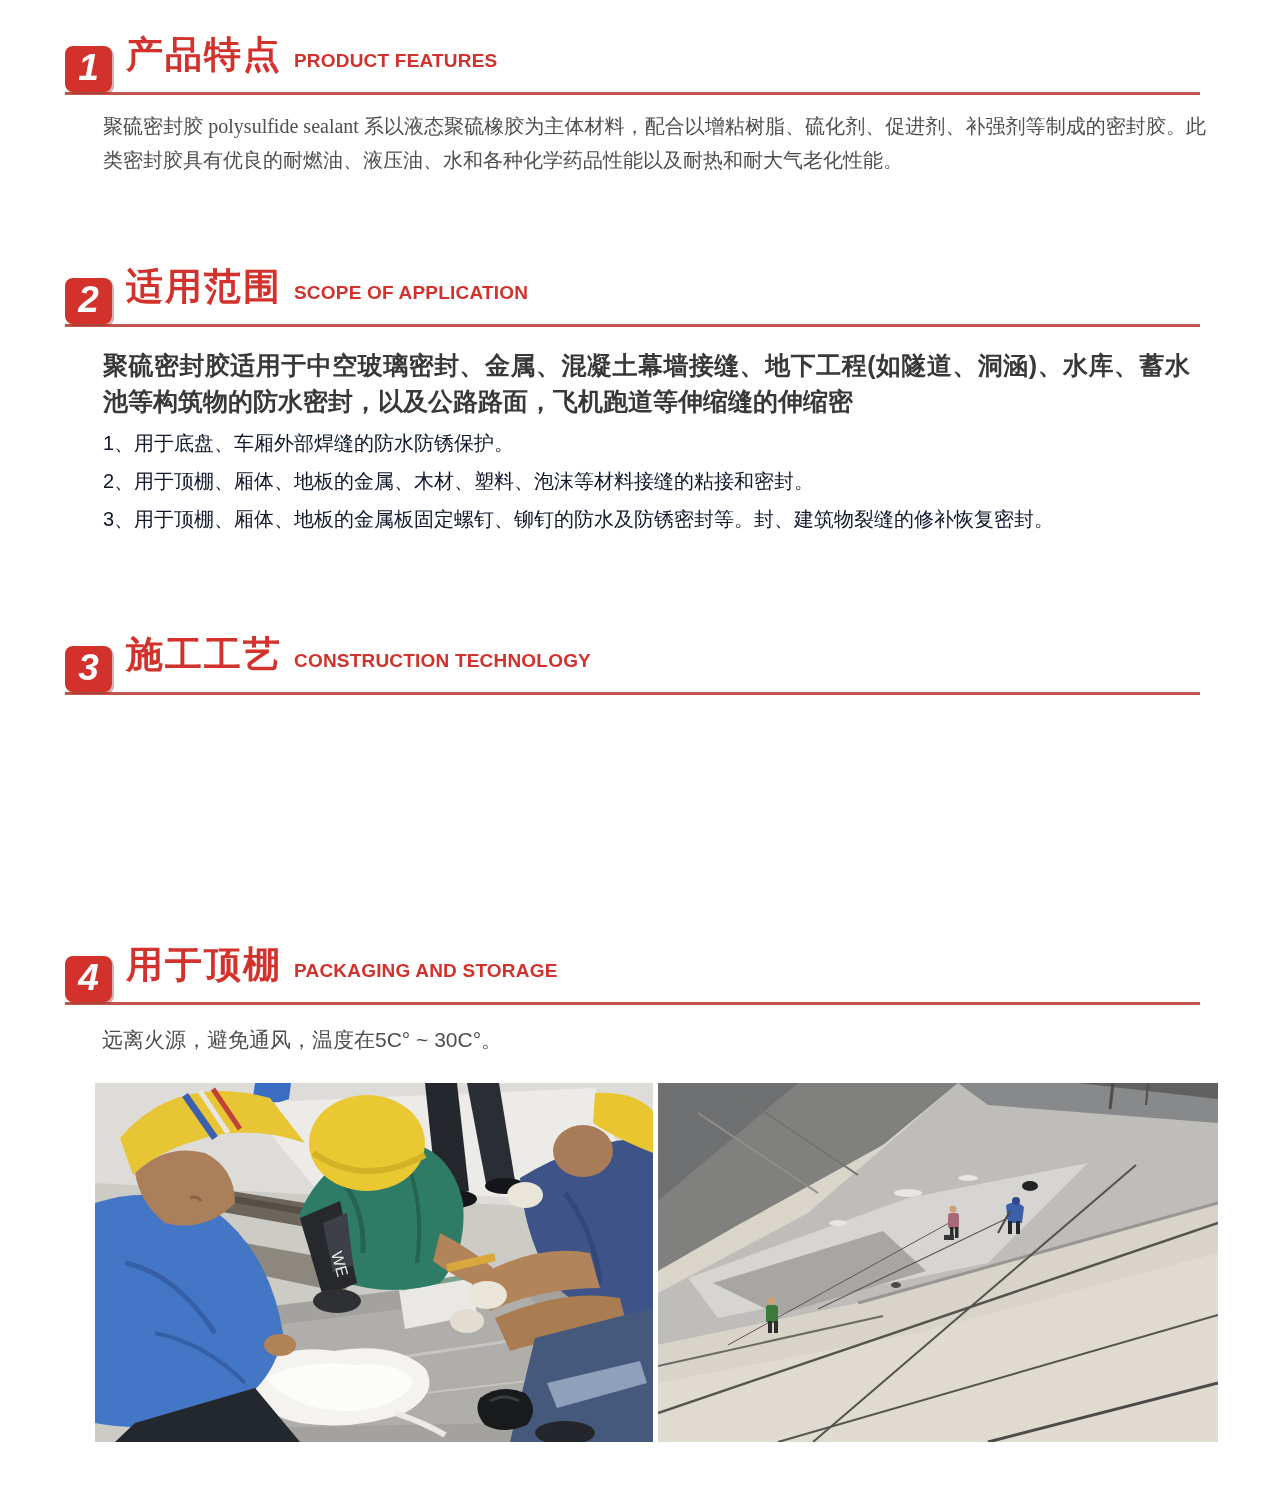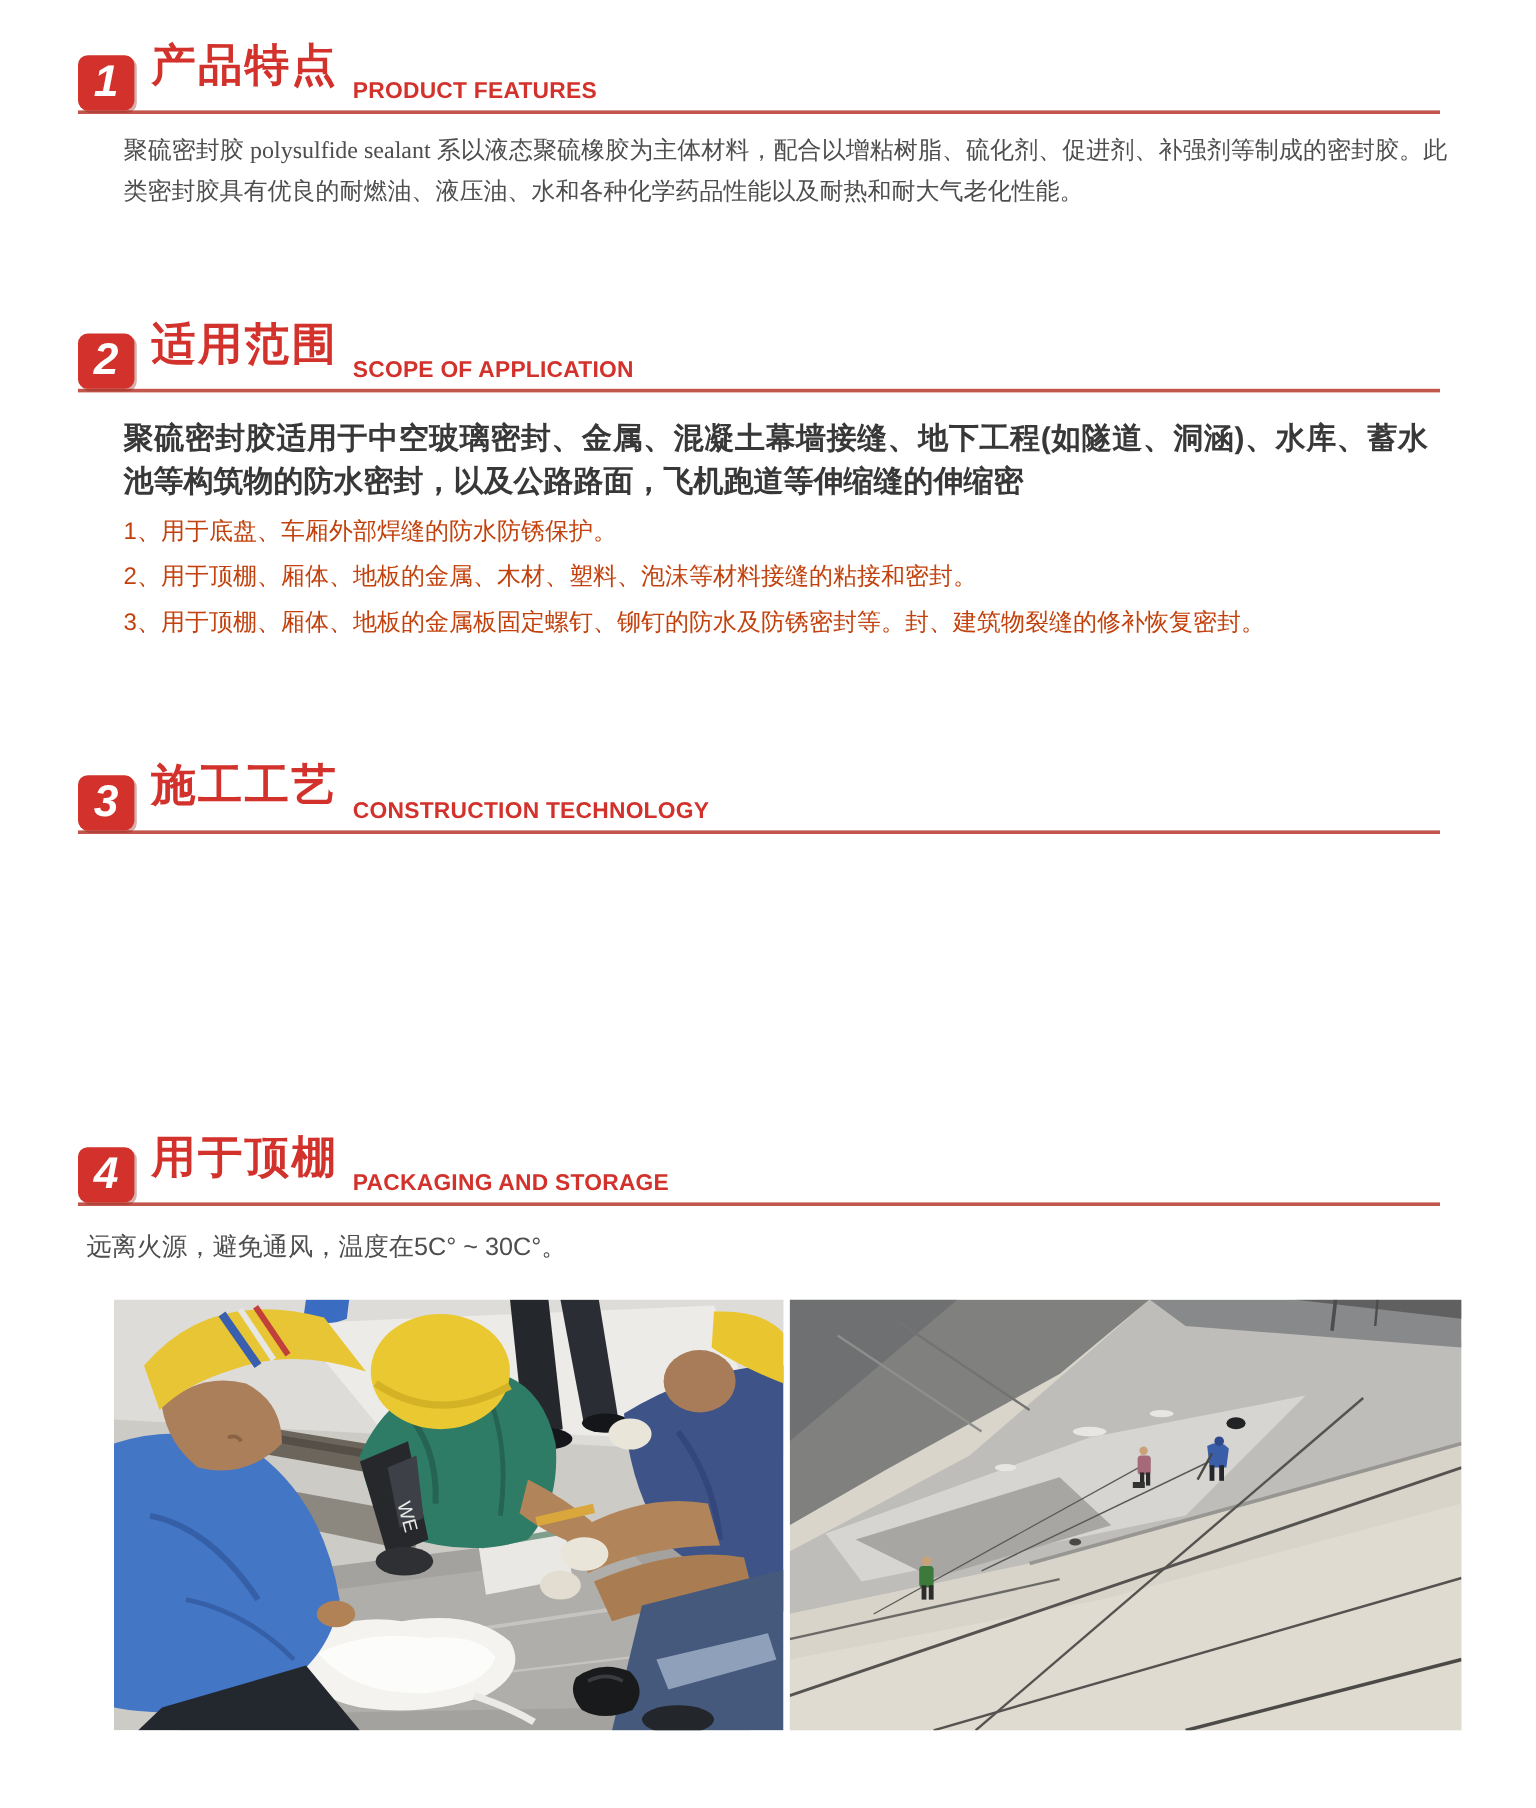--- a/index.html
+++ b/index.html
@@ -23,45 +23,45 @@
     color:#ffffff;font-size:37px;font-weight:700;font-style:italic;
     display:flex;align-items:center;justify-content:center;
     padding-bottom:2px;box-sizing:border-box;
   }
   .title-zh{
     color:#d2322b;font-size:37px;font-weight:700;letter-spacing:2px;
     line-height:1;margin-left:14px;padding-bottom:19px;
   }
   .title-en{
     color:#d2322b;font-size:19px;font-weight:700;letter-spacing:0.2px;
-    line-height:1;margin-left:12px;padding-bottom:6px;text-align:center;
+    line-height:1;margin-left:12px;padding-bottom:22px;text-align:center;
   }
 
   .body-para{
     margin:14px 74px 0 103px;
     color:#4e4e4e;font-size:20px;line-height:34px;text-align:justify;font-family:Liberation Serif, serif;
   }
   .lead-para{
     margin:20px 90px 0 103px;
     color:#383838;font-size:25px;font-weight:700;line-height:36px;text-align:justify;
   }
   .num-list{margin:12px 90px 0 103px;}
   .num-item{
-    color:#c2410c;font-size:20px;line-height:25px;margin-bottom:13px;
+    color:#0f172a;font-size:20px;line-height:25px;margin-bottom:13px;
   }
   .bullet-list{margin:16px 90px 0 118px;}
   .bullet-item{
     position:relative;color:#4e4e4e;font-size:20px;line-height:34px;
     padding-left:18px;margin-bottom:5px;text-align:justify;
   }
   .bullet-item::before{
     content:"•";position:absolute;left:0;top:0;color:#4e4e4e;font-size:20px;
   }
   .storage-para{
-    margin:20px 90px 0 72px;
+    margin:20px 90px 0 102px;
     color:#4e4e4e;font-size:21px;line-height:30px;
   }
 
   .photo-row{position:absolute;top:1083px;left:95px;width:1123px;height:359px;}
   .photo{position:absolute;top:0;height:359px;overflow:hidden;}
   #photo-left{left:0;width:558px;}
   #photo-right{left:563px;width:560px;}
   .photo svg{display:block;}
 </style>
 </head>

